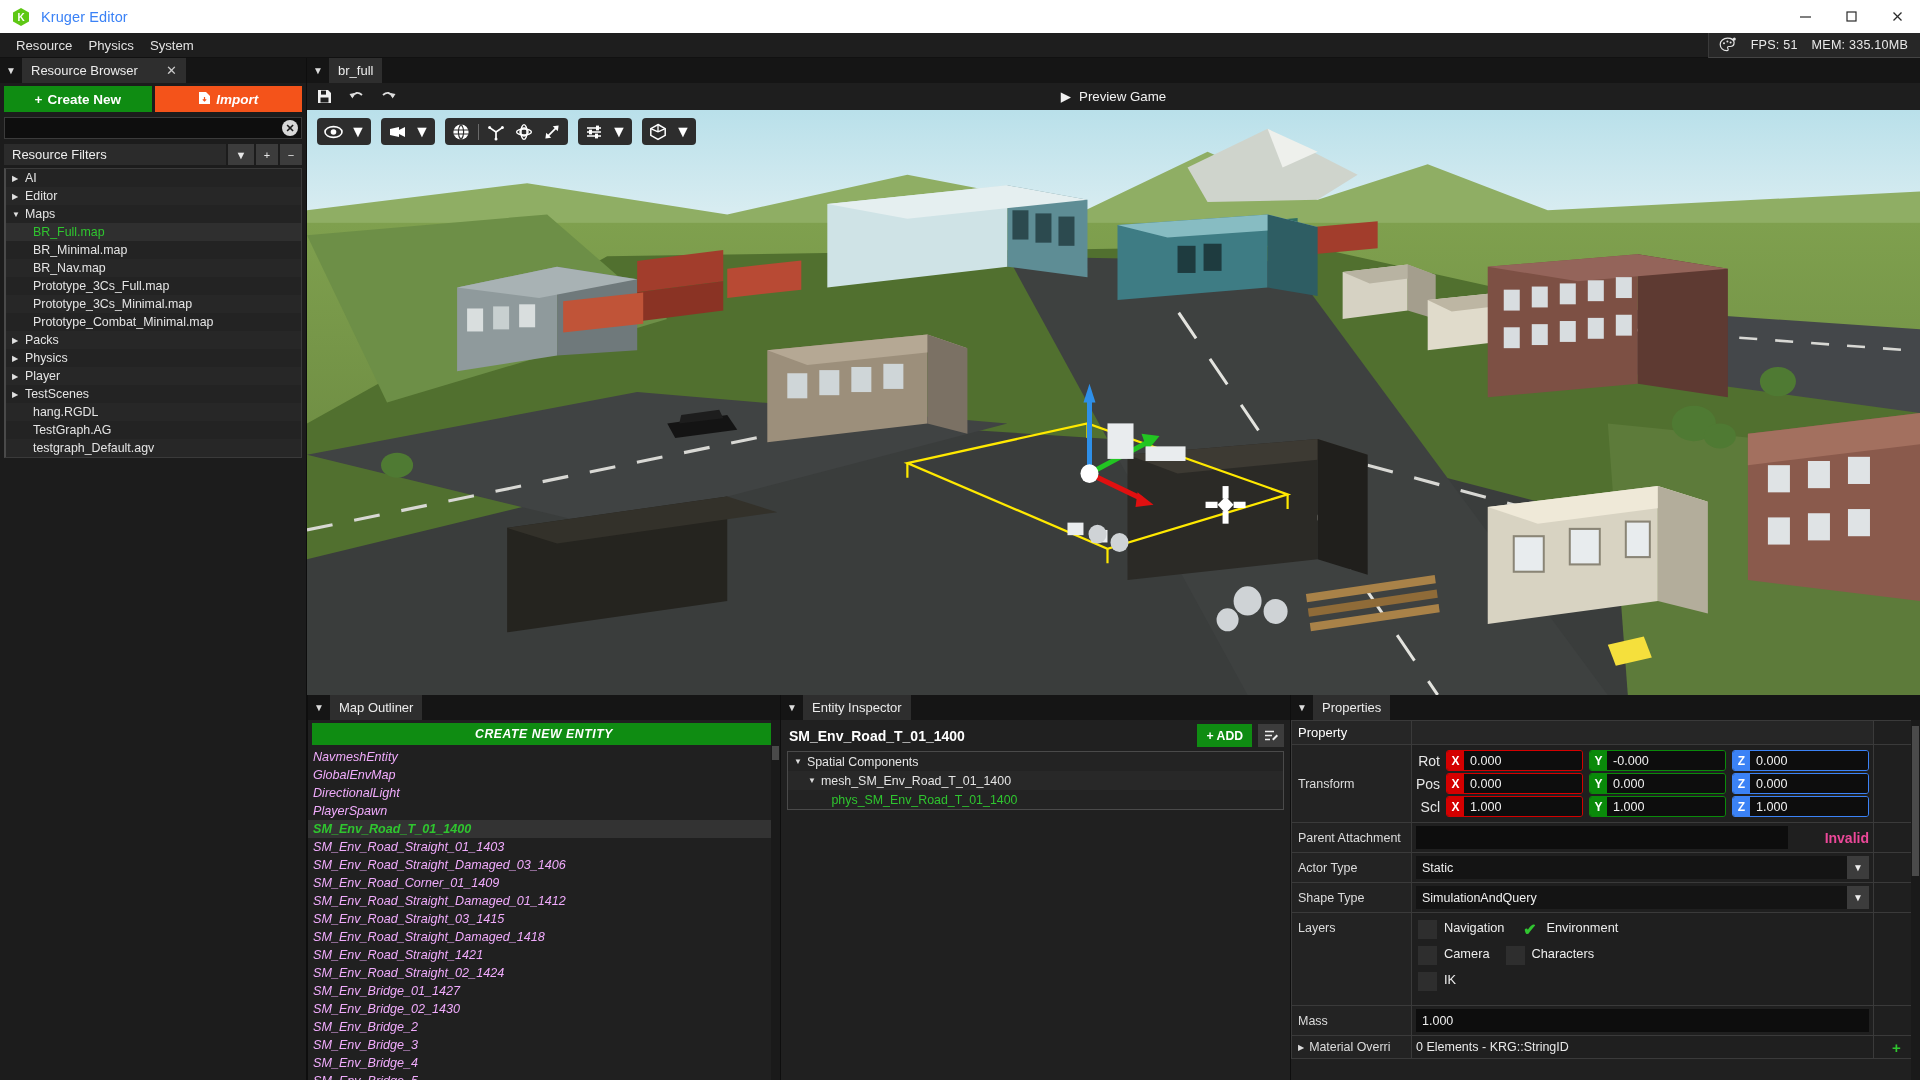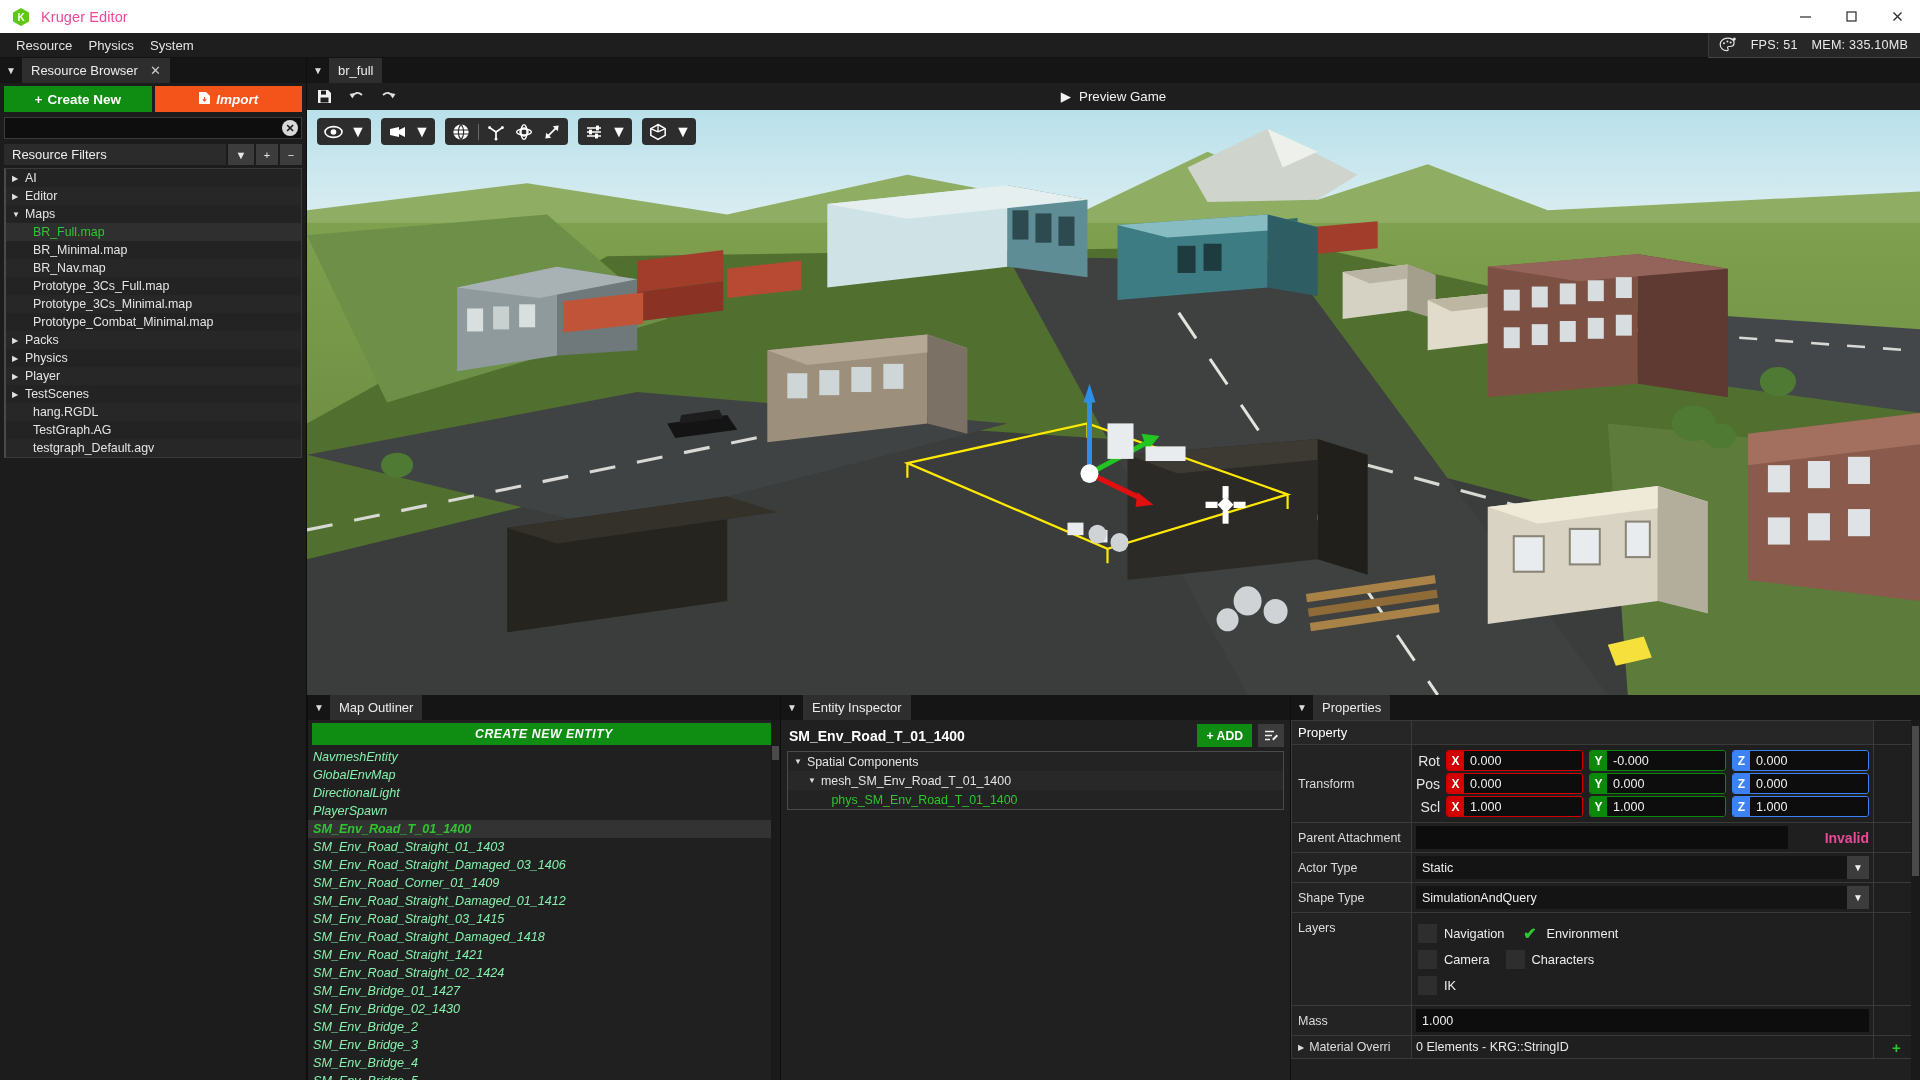--- a/index.html
+++ b/index.html
@@ -13,21 +13,21 @@
   }
   .app { width: 1920px; height: 1080px; display: flex; flex-direction: column; background:#222; }
 
   
   .titlebar {
     height: 33px; background: #ffffff; color: #1a1a1a;
     display: flex; align-items: center; flex: 0 0 33px;
   }
   .titlebar .logo { width: 22px; height: 22px; margin-left: 10px; margin-right: 9px;
     display:flex; align-items:center; justify-content:center; }
-  .titlebar .apptitle { font-size: 14.5px; color: #ec4899; letter-spacing:.1px;}
+  .titlebar .apptitle { font-size: 14.5px; color: #3b82f6; letter-spacing:.1px;}
   .titlebar .spacer { flex: 1 1 auto; }
   .winbtn { width: 46px; height: 33px; display: flex; align-items: center; justify-content: center;
     color: #2a2a2a; font-size: 15px; }
 
   
   .menubar {
     height: 25px; flex: 0 0 25px; background: #1e1e1e; display: flex; align-items: center;
     padding-left: 8px; border-bottom: 1px solid #111; position: relative;
   }
   .menubar .mi { font-size: 13.2px; color: #e2e2e2; padding: 2px 8px; }
@@ -41,21 +41,21 @@
   
   .body { flex: 1 1 auto; display: flex; min-height: 0; background:#1b1b1b; }
 
   
   .leftdock { width: 307px; flex: 0 0 307px; display: flex; flex-direction: column;
      background: #1c1c1c; border-right: 1px solid #0e0e0e; }
   .tabstrip { height: 25px; flex:0 0 25px; display: flex; align-items: stretch; background: #151515; }
   .tabcaret { width: 22px; display:flex; align-items:center; justify-content:center; color:#dcdcdc; font-size:10px;}
   .tab {
     display: flex; align-items: center; padding: 0 9px; font-size: 13px;
-    background: #2e2e2e; color: #ececec; height: 25px; gap:12px;
+    background: #2e2e2e; color: #ececec; height: 25px; gap:28px;
   }
   .tab .x { font-size: 13px; color: #ccc; }
   .tabfill { flex: 1 1 auto; background:#151515; }
 
   .btnrow { display: flex; gap: 3px; padding: 3px 4px 3px 4px; }
   .bigbtn {
     flex: 1 1 0; height: 26px; border: none; color: #fff; font-size: 13.5px; font-weight: bold;
     display: flex; align-items: center; justify-content: center; gap: 5px; cursor: pointer;
   }
   .bigbtn.create { background: #0f8c12; }
@@ -106,21 +106,21 @@
   .dock { display: flex; flex-direction: column; min-width:0; border-left:1px solid #0e0e0e;}
   .dock-outliner { width: 473px; flex: 0 0 473px; }
   .dock-inspector { width: 510px; flex: 0 0 510px; }
   .dock-props { flex: 1 1 auto; }
   .dockhdr { height: 25px; flex:0 0 25px; display:flex; align-items:stretch; background:#151515;}
   .dockcontent { flex: 1 1 auto; min-height: 0; overflow: hidden; background: #202020;}
 
   .createbtn { margin: 3px 4px; height: 22px; background:#0f8c12; color:#fff; font-weight:bold;
      font-size: 12.2px; letter-spacing: .6px; display:flex; align-items:center; justify-content:center;}
   .olist { font-size: 12.6px; }
-  .orow { height: 18px; display:flex; align-items:center; padding-left: 5px; color: #86efac; white-space:nowrap;}
+  .orow { height: 18px; display:flex; align-items:center; padding-left: 5px; color: #f0abfc; white-space:nowrap;}
   .orow.sel { background:#333; color:#2fc52f; font-weight:bold; margin-right: 2px;}
 
   .insphdr { display:flex; align-items:center; padding: 4px 6px 4px 8px; gap: 6px;}
   .insphdr .name { flex:1 1 auto; font-size: 14px; font-weight:bold; color:#fff;}
   .addbtn { background:#0f8c12; color:#fff; font-weight:bold; font-size: 12.2px; height:23px;
      padding: 0 9px; display:flex; align-items:center; gap:3px;}
   .icobtn { background:#3c3c3c; color:#eee; width: 26px; height:23px; display:flex;
      align-items:center; justify-content:center; font-size: 12px;}
   .compbox { margin: 0 6px; border:1px solid #4a4a4a; background:#232323; }
   .crow { height: 19px; display:flex; align-items:center; font-size:12.4px; color:#e4e4e4;}
@@ -147,21 +147,21 @@
   .vfield.x { border:1px solid #d40000;} .vfield.y { border:1px solid #0a8a0a;} .vfield.z { border:1px solid #3b82f6;}
 
   .flat { height: 23px; background:#0d0d0d; display:flex; align-items:center; padding: 0 6px; color:#eee;}
   .flatwrap { display:flex; align-items:center; gap:8px;}
   .invalid { color:#ec4899; font-weight:bold; font-size:14px;margin-left:29px; }
   .combo { height: 23px; background:#141414; display:flex; align-items:center; justify-content:space-between;
      padding-left: 6px; color:#f0f0f0;}
   .combo .caret { width: 22px; height:23px; background:#3c3c3c; display:flex; align-items:center;
      justify-content:center; font-size:10px; color:#eee;}
   .layers { padding: 4px 2px;}
-  .lline { display:flex; align-items:center; height: 26px; }
+  .lline { display:flex; height: 26px; }
   .cb { width: 19px; height:19px; background:#2e2e2e; margin-right: 7px; display:flex;
      align-items:center; justify-content:center;}
   .cb.chk { background: transparent; color:#31c531; font-size:16px; font-weight:bold;}
   .lbl2 { font-size: 12.8px; color:#ededed; margin-right: 16px;}
   .matrow { display:flex; align-items:center; font-size:12.4px; color:#dcdcdc;}
   .plus { color:#2fc52f; font-size: 15px; font-weight:bold;}
 
   .scrollv { position:absolute; right:0; top:0; width: 9px; bottom:0; background:#1a1a1a;}
   .scrollv .thumb { position:absolute; left:1px; width:7px; background:#4a4a4a;}
 </style>

